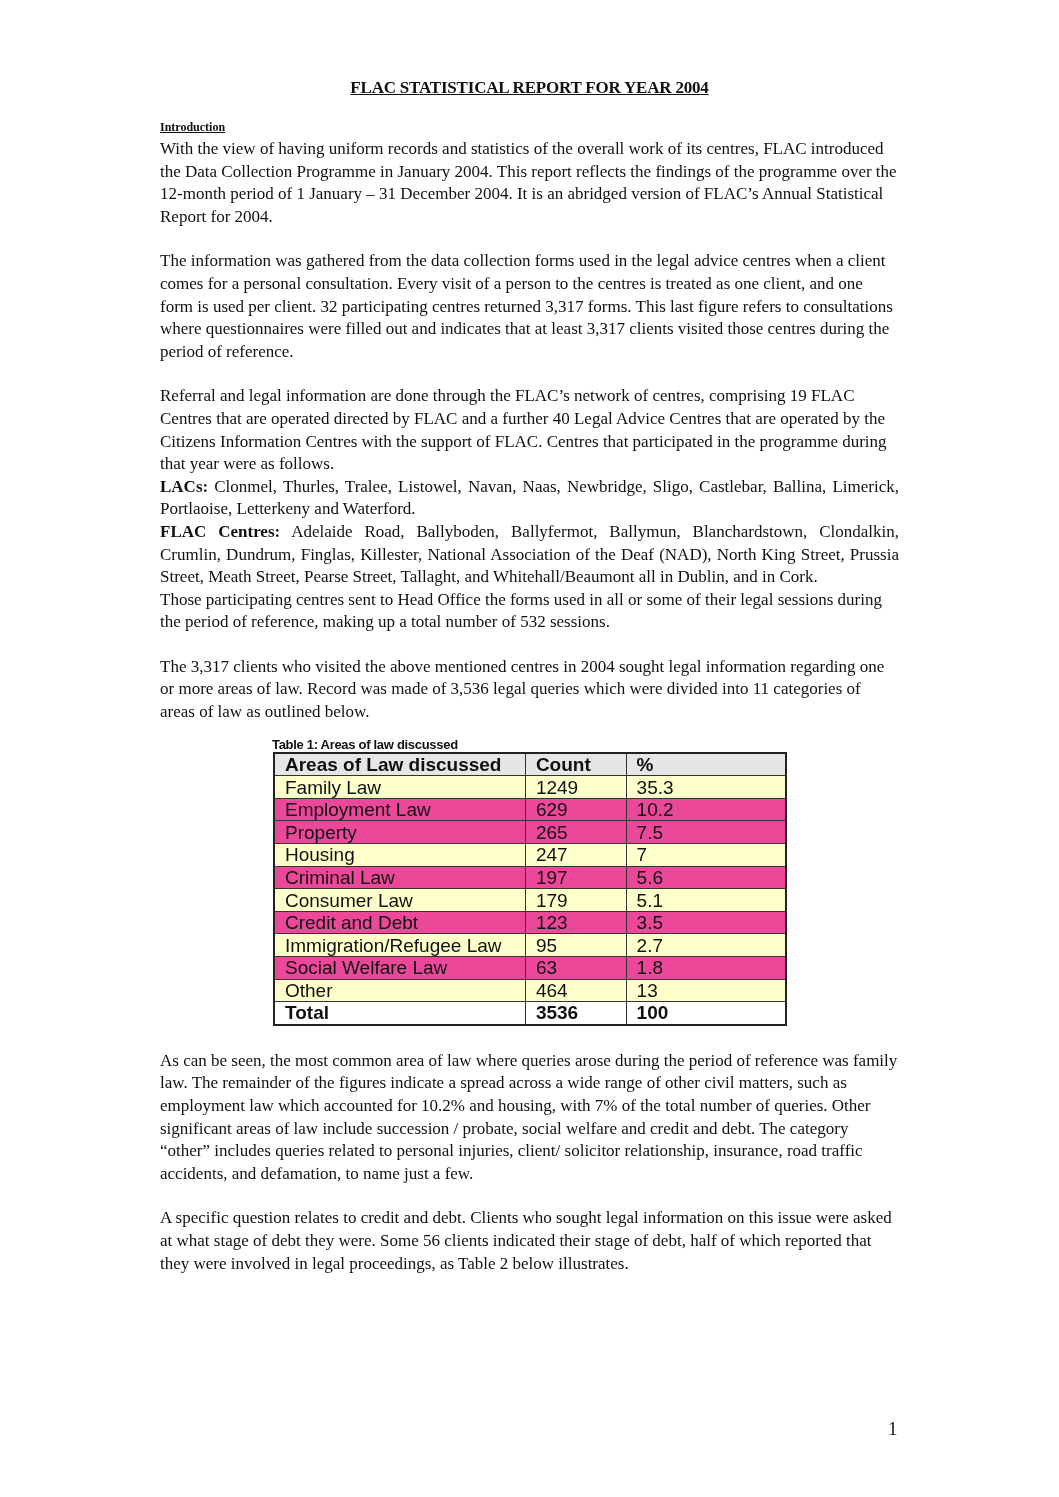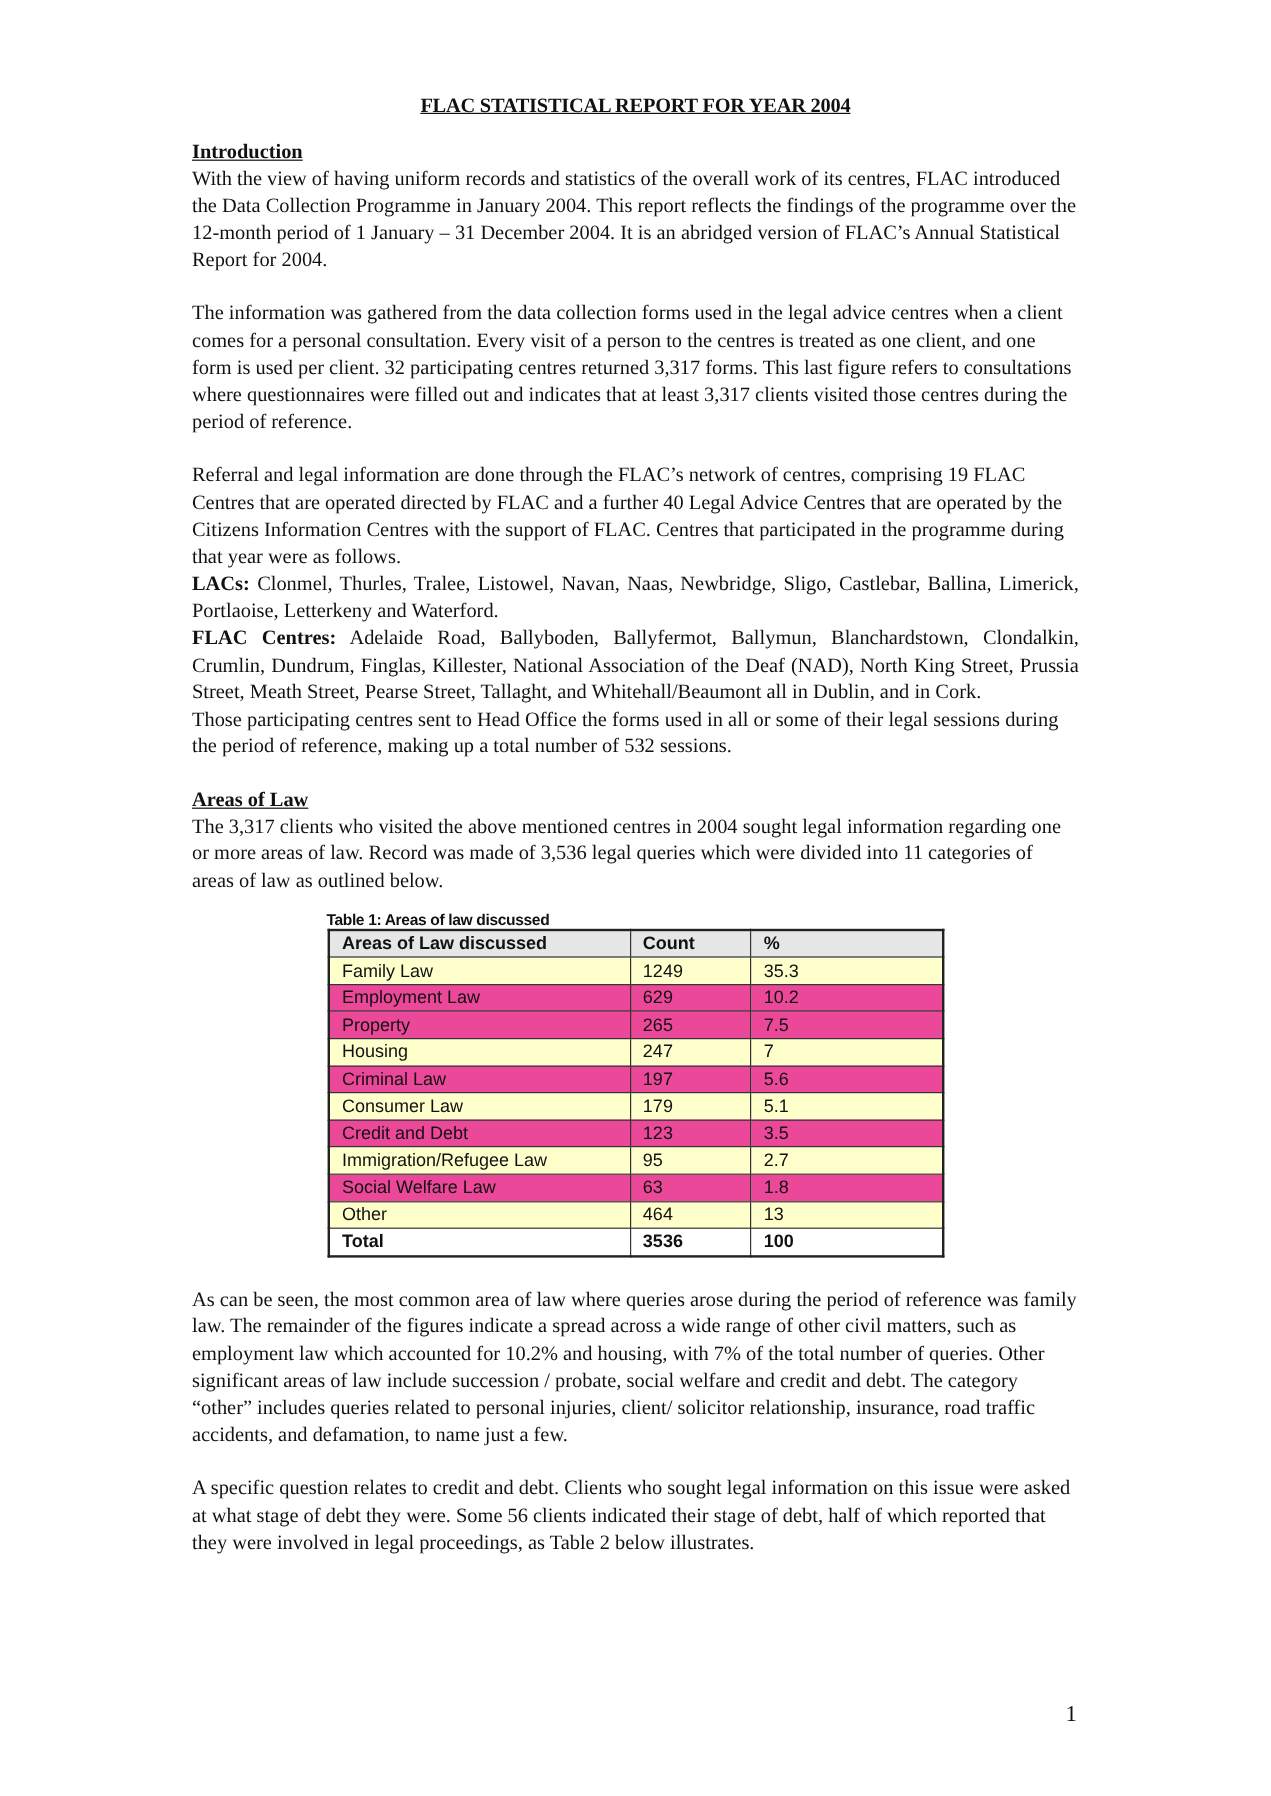--- a/index.html
+++ b/index.html
@@ -1,28 +1,28 @@
 <!DOCTYPE html>
 <html><head>
 <meta charset="utf-8">
 <style>
   html, body { margin: 0; padding: 0; background: #ffffff; }
   body { width: 1059px; height: 1497px; position: relative; overflow: hidden;
          font-family: "Liberation Serif", "DejaVu Serif", serif; color: #111; }
   .page { position: absolute; left: 160px; top: 72px; width: 739px; }
   .title { text-align: center; font-weight: bold; font-size: 17px; text-decoration: underline;
            margin: 6px 0 18px 0; letter-spacing: -0.2px; }
-  .h { font-weight: bold; text-decoration: underline; font-size: 17px; margin: 0; line-height: 22px; }
+  .h { font-weight: bold; text-decoration: underline; font-size: 12px; margin: 0; line-height: 22px; }
   p { margin: 0; font-size: 17px; line-height: 22.6px; text-align: left; }
   p.just { text-align: justify; }
   .gap { height: 22px; }
   .caption { font-family: "Liberation Sans", "DejaVu Sans", sans-serif; font-weight: bold;
              font-size: 13px; margin-left: 112px; margin-top: 14px; line-height: 14px; letter-spacing: -0.3px; }
   table.t1 { border-collapse: collapse; margin-left: 113px; width: 514px;
-             font-family: "Liberation Sans", "DejaVu Sans", sans-serif; font-size: 15px;
+             font-family: "Liberation Sans", "DejaVu Sans", sans-serif; font-size: 19px;
              border: 2px solid #222; }
   table.t1 td, table.t1 th { border: 1.5px solid #333; padding: 0 10px; height: 21.6px; line-height: 21px;
              text-align: left; font-weight: normal; }
   table.t1 th { font-weight: bold; background: #e6e6e6; }
   table.t1 tr.yellow td { background: #ffffcc; }
   table.t1 tr.gray td { background: #ec4899; }
   table.t1 tr.total td { background: #ffffff; font-weight: bold; }
   table.t1 col.c1 { width: 252px; } table.t1 col.c2 { width: 101px; } table.t1 col.c3 { width: 161px; }
   .pagenum { position: absolute; left: 888px; top: 1418px; font-size: 19px; }
 </style>
@@ -36,21 +36,20 @@
   <p>With the view of having uniform records and statistics of the overall work of its centres, FLAC introduced the Data Collection Programme in January 2004.  This report reflects the findings of the programme over the 12-month period of 1 January – 31 December 2004. It is an abridged version of FLAC’s Annual Statistical Report for 2004.</p>
   <div class="gap"></div>
   <p>The information was gathered from the data collection forms used in the legal advice centres when a client comes for a personal consultation. Every visit of a person to the centres is treated as one client, and one form is used per client.   32 participating centres returned 3,317 forms. This last figure refers to consultations where questionnaires were filled out and indicates that at least 3,317 clients visited those centres during the period of reference.</p>
   <div class="gap"></div>
   <p>Referral and legal information are done through the FLAC’s network of centres, comprising 19 FLAC Centres that are operated directed by FLAC and a further 40 Legal Advice Centres that are operated by the Citizens Information Centres with the support of FLAC. Centres that participated in the programme during that year were as follows.</p>
   <p class="just"><b>LACs:</b><span> Clonmel, Thurles, Tralee, Listowel, Navan, Naas, Newbridge, Sligo, Castlebar, Ballina, Limerick, Portlaoise, Letterkeny and Waterford.</span></p>
   <p class="just"><b>FLAC Centres:</b><span> Adelaide Road, Ballyboden, Ballyfermot, Ballymun, Blanchardstown, Clondalkin, Crumlin, Dundrum, Finglas, Killester, National Association of the Deaf (NAD), North King Street, Prussia Street, Meath Street, Pearse Street, Tallaght, and Whitehall/Beaumont all in Dublin, and in Cork.</span></p>
   <p>Those participating centres sent to Head Office the forms used in all or some of their legal sessions during the period of reference, making up a total number of 532 sessions.</p>
   <div class="gap"></div>
 
-  <div class="h">Areas of Law</div>
   <p>The 3,317 clients who visited the above mentioned centres in 2004 sought legal information regarding one or more areas of law. Record was made of 3,536 legal queries which were divided into 11 categories of areas of law as outlined below.</p>
 
   <div class="caption">Table 1: Areas of law discussed</div>
   <table class="t1">
     <colgroup>
         <col class="c1">
         <col class="c2">
         <col class="c3">
       </colgroup>
     <thead>

